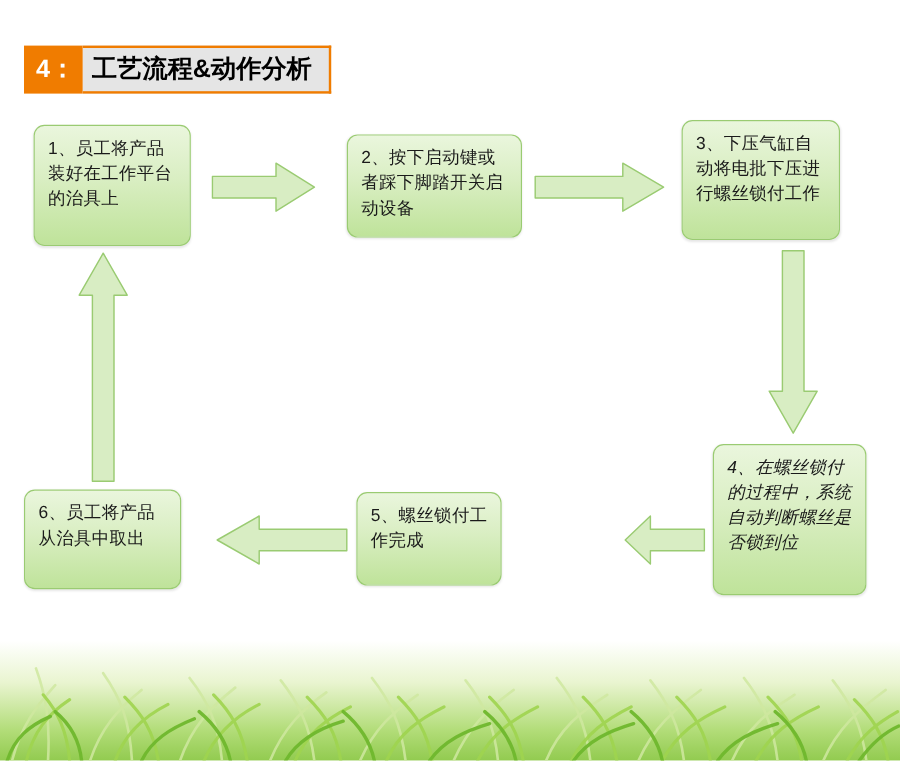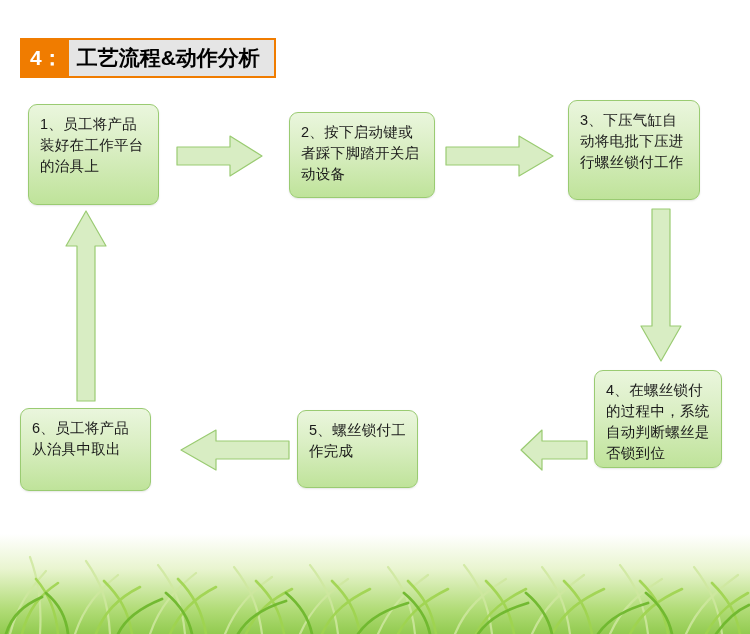--- a/index.html
+++ b/index.html
@@ -103,21 +103,21 @@
     <div class="title-num">4：</div>
     <div class="title-text">工艺流程&amp;动作分析</div>
   </div>
 
   <div class="node" style="left:28px; top:104px; width:131px; height:101px;">1、员工将产品装好在工作平台的治具上</div>
 
   <div class="node" style="left:274px; top:112px; width:146px; height:86px;margin-left:15px;">2、按下启动键或者踩下脚踏开关启动设备</div>
 
   <div class="node" style="left:568px; top:100px; width:132px; height:100px;">3、下压气缸自动将电批下压进行螺丝锁付工作</div>
 
-  <div class="node" style="left:594px; top:370px; width:128px; height:98px;">4、在螺丝锁付的过程中，系统自动判断螺丝是否锁到位</div>
+  <div class="node" style="left:594px; top:370px; width:128px; height:126px;font-style:italic;">4、在螺丝锁付的过程中，系统自动判断螺丝是否锁到位</div>
 
   <div class="node" style="left:297px; top:410px; width:121px; height:78px;">5、螺丝锁付工作完成</div>
 
   <div class="node" style="left:20px; top:408px; width:131px; height:83px;">6、员工将产品从治具中取出</div>
 
   <div class="arrow" style="left:176px; top:134px; width:88px; height:44px;">
     <svg width="88" height="44" viewBox="0 0 88 44">
       <polygon points="1,13 54,13 54,2 86,22 54,42 54,31 1,31" fill="#d8edc3" stroke="#9acb72" stroke-width="1.2" stroke-linejoin="round"></polygon>
     </svg>
   </div>

